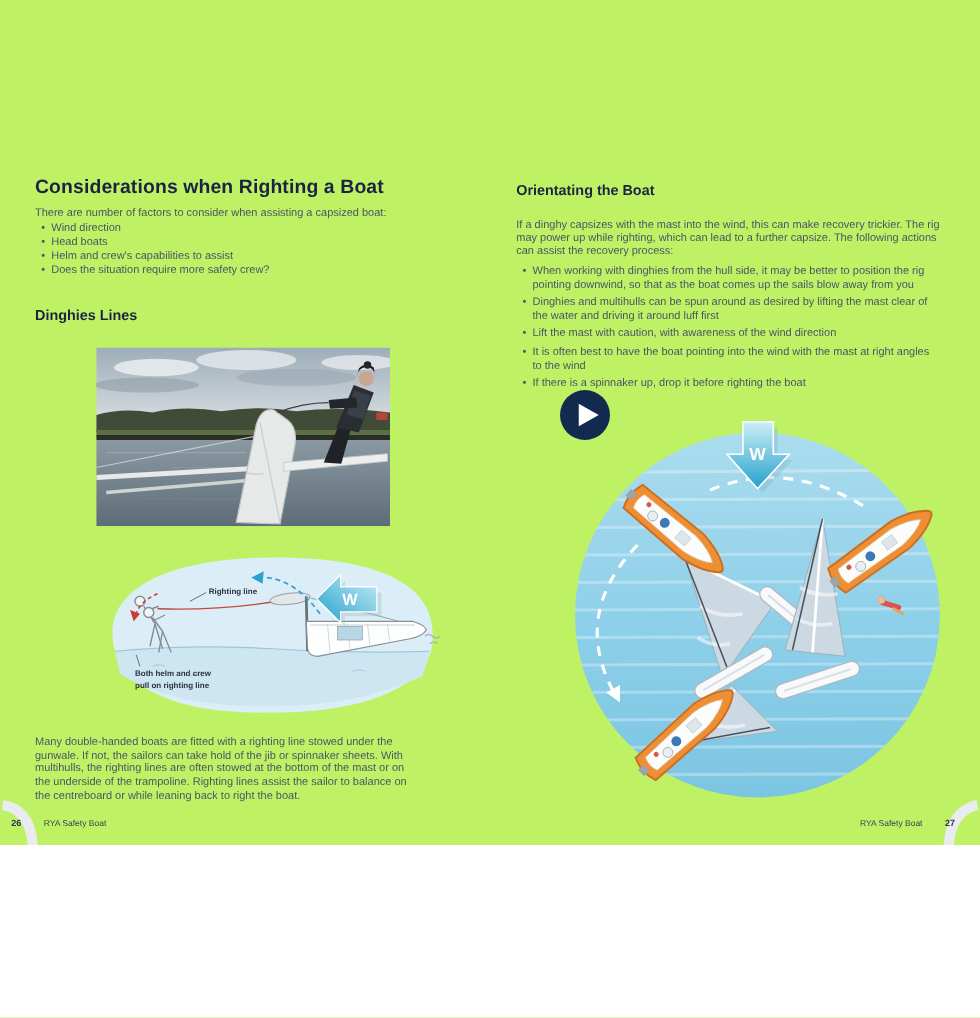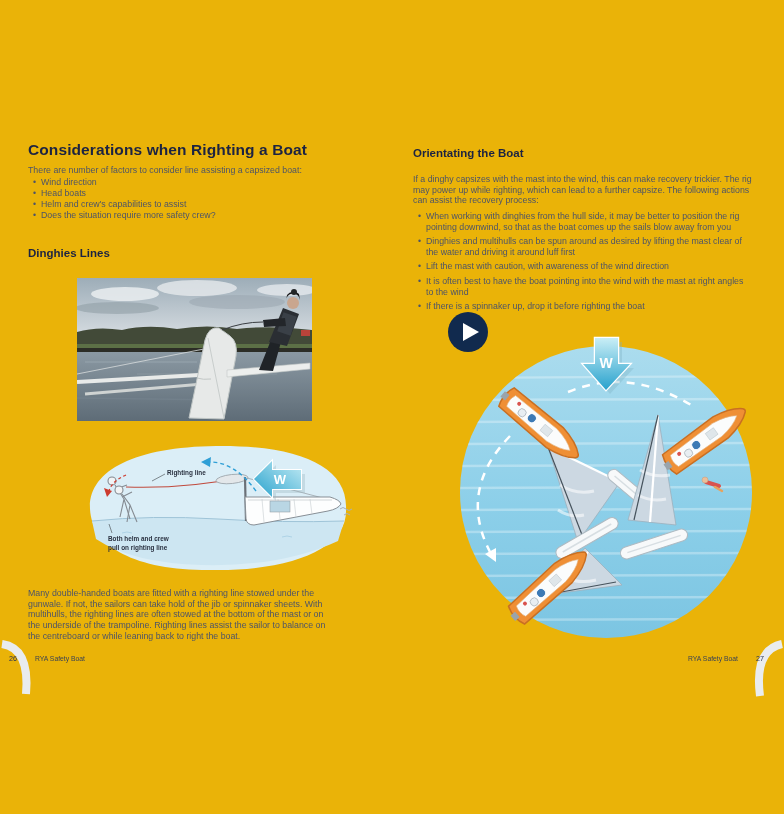--- a/index.html
+++ b/index.html
@@ -1,46 +1,46 @@
 <!DOCTYPE html>
 <html><head>
 <meta charset="utf-8">
 <style>
   * { margin:0; padding:0; box-sizing:border-box; }
   html,body { background:#ffffff; }
   body { font-family:"Liberation Sans", sans-serif; }
-  .spread { position:relative; width:784px; height:814px; background:#eab308; overflow:hidden; }
+  .spread { position:relative; width:784px; height:676px; background:#bef264; overflow:hidden; }
 
   .abs { position:absolute; }
 
   
   .h1 { font-size:15.5px; font-weight:700; color:#1c2342; letter-spacing:.1px; }
   .h2 { font-size:11.5px; font-weight:700; color:#1c2342; }
   .body-txt { font-size:8.8px; line-height:1.22; color:#4d5468; }
   ul.bullets { list-style:none; }
   ul.bullets li { position:relative; padding-left:9px; font-size:8.8px; line-height:1.26; color:#4d5468; }
   ul.bullets li::before { content:"\2022"; position:absolute; left:1px; top:0; color:#4d5468; }
   ul.bullets.spaced li { margin-bottom:3px; }
 
   .footer-row { display:flex; align-items:baseline; gap:18px; }
-  .page-num { font-size:7.2px; font-weight:400; color:#2a3350; }
+  .page-num { font-size:7.2px; font-weight:700; color:#2a3350; }
   .footer-label { font-size:6.8px; color:#3a4254; }
 
   .play-wrap { width:44px; height:44px; cursor:pointer; }
 
   svg text { font-family:"Liberation Sans", sans-serif; }
 </style>
 </head>
 <body>
 
 <div class="spread">
 
   <div class="abs" style="left:28px; top:141px; width:340px;">
     <div class="h1">Considerations when Righting a Boat</div>
-    <div class="body-txt" style="margin-top:6px;">There are number of factors to consider line assisting a capsized boat:</div>
+    <div class="body-txt" style="margin-top:6px;">There are number of factors to consider when assisting a capsized boat:</div>
     <ul class="bullets" style="margin-top:1px; margin-left:4px;">
       <li>Wind direction</li>
       <li>Head boats</li>
       <li>Helm and crew's capabilities to assist</li>
       <li>Does the situation require more safety crew?</li>
     </ul>
     <div class="h2" style="margin-top:26px;">Dinghies Lines</div>
   </div>
 
   <svg class="abs" style="left:77px; top:278px;" width="235" height="143" viewBox="0 0 235 143">

